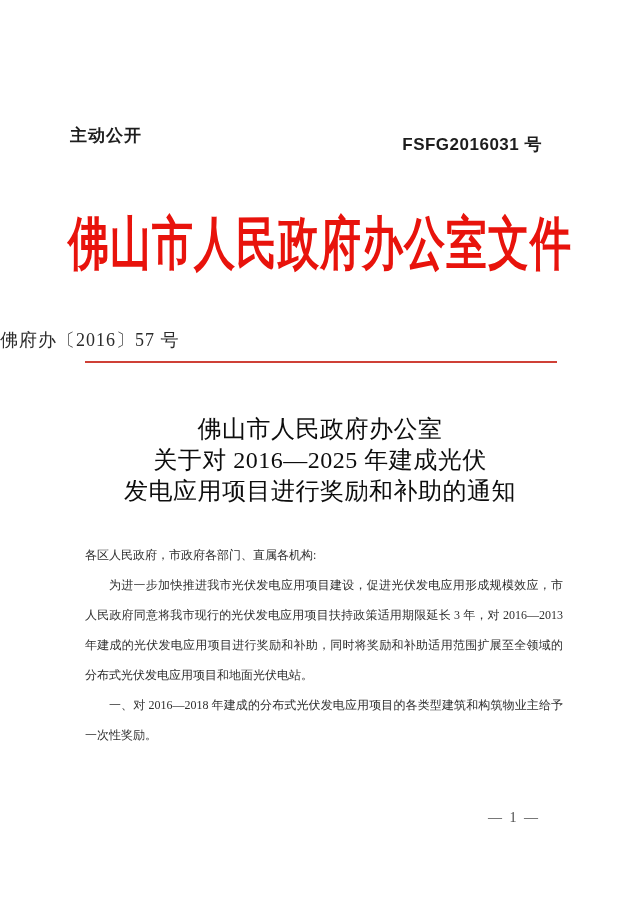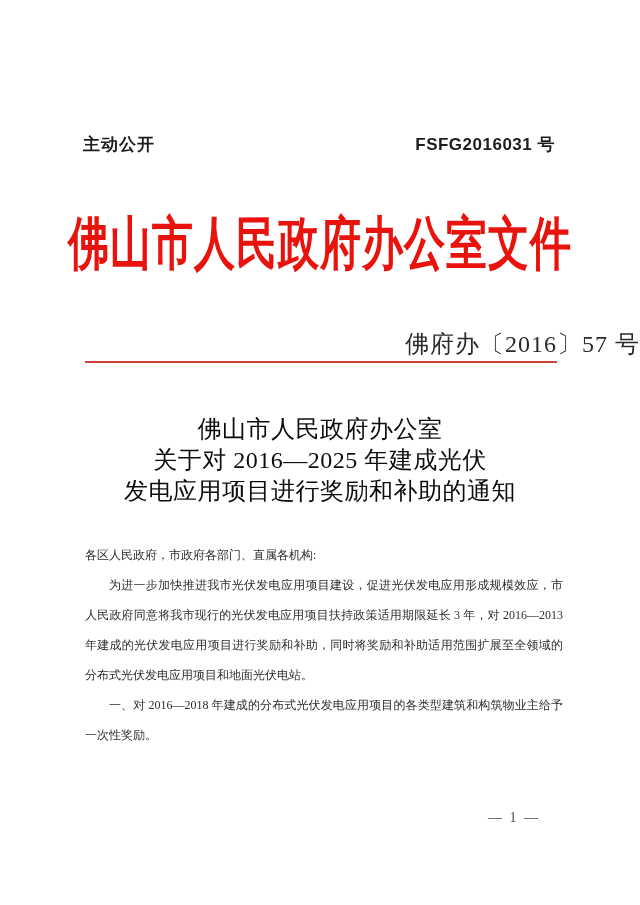--- a/index.html
+++ b/index.html
@@ -11,25 +11,25 @@
     position: relative;
     width: 640px;
     height: 905px;
     background: #ffffff;
     overflow: hidden;
     font-family: "Liberation Serif", serif;
   }
   .header-row {
     position: absolute;
     top: 114px;
-    left: 83px;
+    left: 70px;
     width: 472px;
     display: flex;
     justify-content: space-between;
-    align-items: flex-end;
+    align-items: center;
     font-family: "Liberation Sans", sans-serif;
     font-size: 17px;
     color: #1d1d1d;
   }
   .disclosure {
     font-weight: bold;
     letter-spacing: 1px;
   }
   .doc-code {
     font-weight: bold;
@@ -48,22 +48,22 @@
     letter-spacing: 1px;
     transform: scaleY(1.4);
     transform-origin: top center;
     white-space: nowrap;
   }
   .doc-number {
     position: absolute;
     top: 328px;
     left: 0;
     width: 100%;
-    text-align: right;
-    font-size: 24px;
+    text-align: left;
+    font-size: 18px;
     color: #2b2b2b;
     letter-spacing: 1px;
   }
   .red-line {
     position: absolute;
     top: 361px;
     left: 85px;
     width: 472px;
     height: 2px;
     background: #cf4036;

